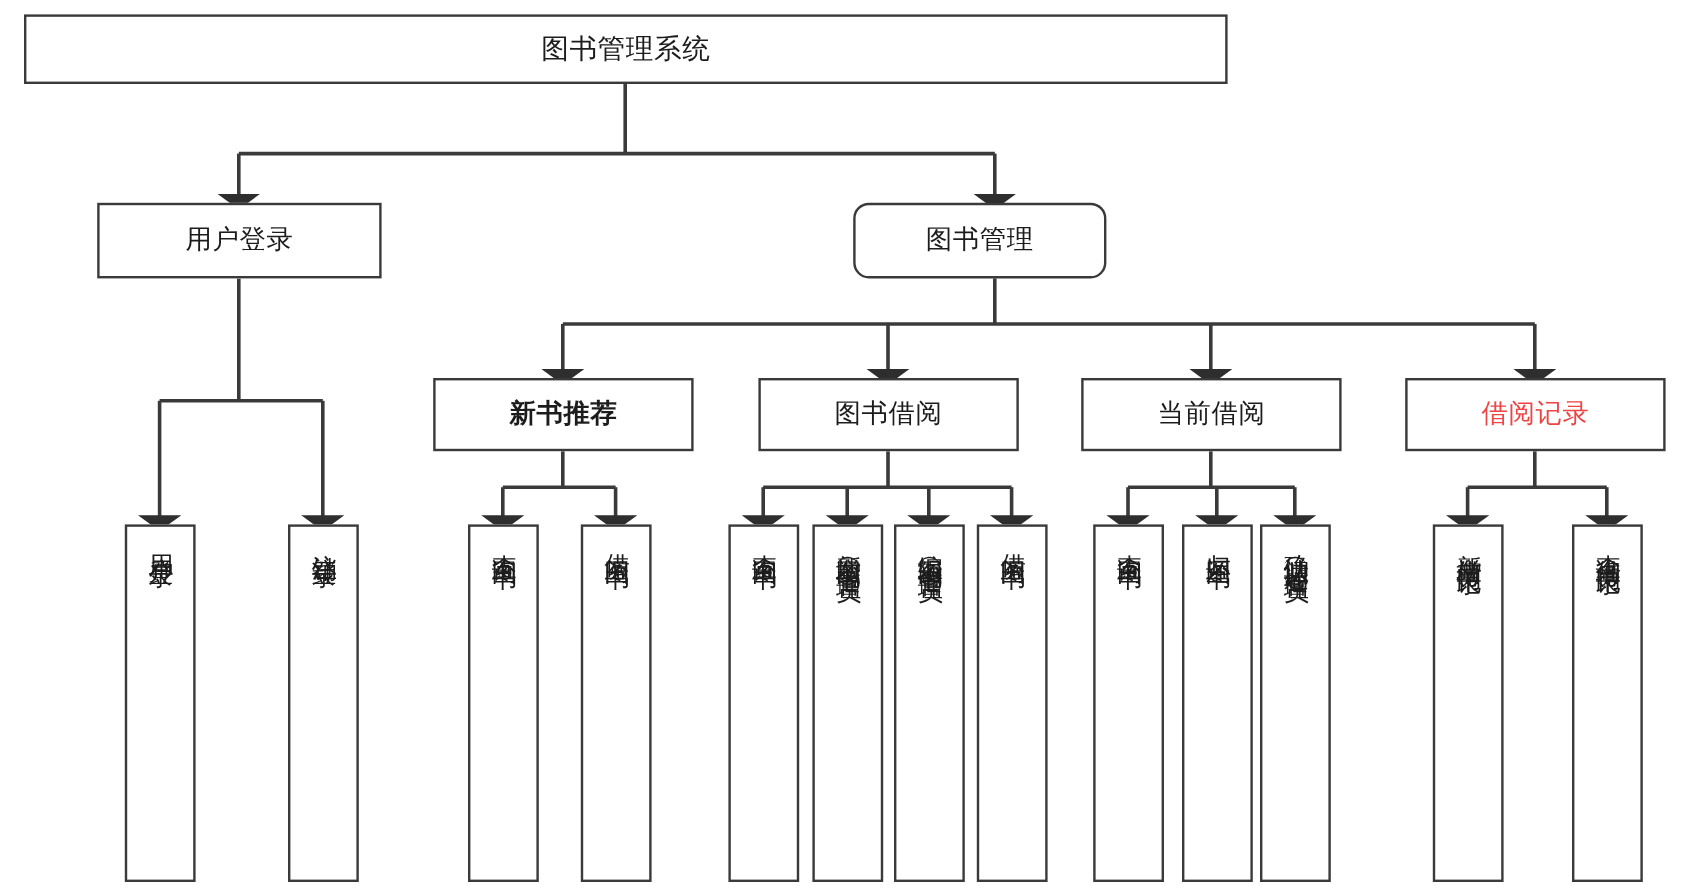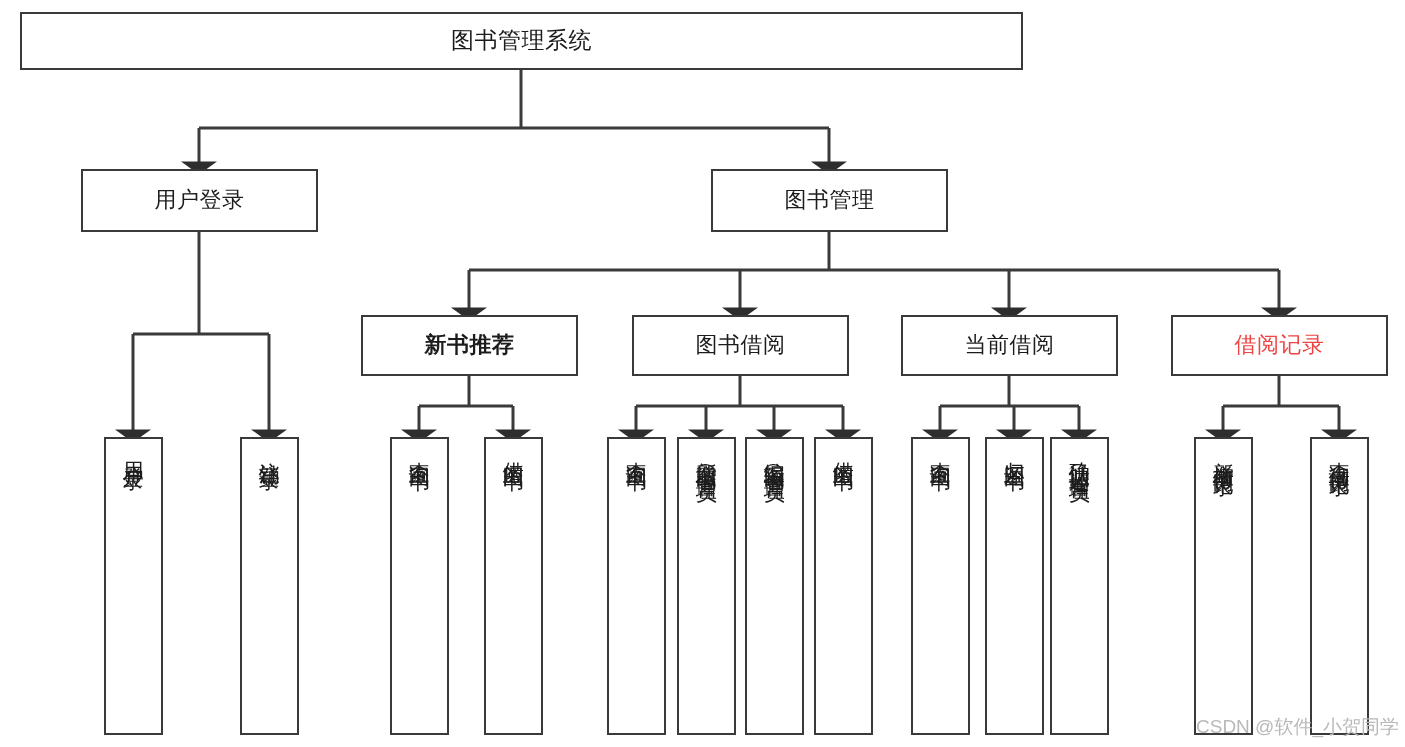--- a/index.html
+++ b/index.html
@@ -130,21 +130,21 @@
         </g>
       </g>
   </svg>
   <div id="node-layer">
       <div class="node-box horizontal root" style="left: 20px; top: 12px; width: 1003px; height: 58px; border-color: rgb(58, 58, 58);">
         <span class="node-label" style="color: rgb(28, 28, 28);">图书管理系统</span>
       </div>
       <div class="node-box horizontal" style="left: 81px; top: 169px; width: 237px; height: 63px; border-color: rgb(58, 58, 58);">
         <span class="node-label" style="color: rgb(28, 28, 28);">用户登录</span>
       </div>
-      <div class="node-box horizontal" style="left: 711px; top: 169px; width: 237px; height: 63px; border-color: rgb(58, 58, 58);">
+      <div class="node-box horizontal" style="left: 711px; top: 169px; width: 211px; height: 63px; border-color: rgb(58, 58, 58); border-radius: 13px;">
         <span class="node-label" style="color: rgb(28, 28, 28);">图书管理</span>
       </div>
       <div class="node-box horizontal" style="left: 361px; top: 315px; width: 217px; height: 61px; border-color: rgb(58, 58, 58);">
         <span class="node-label" style="color: rgb(28, 28, 28); font-weight: bold;">新书推荐</span>
       </div>
       <div class="node-box horizontal" style="left: 632px; top: 315px; width: 217px; height: 61px; border-color: rgb(58, 58, 58);">
         <span class="node-label" style="color: rgb(28, 28, 28);">图书借阅</span>
       </div>
       <div class="node-box horizontal" style="left: 901px; top: 315px; width: 217px; height: 61px; border-color: rgb(58, 58, 58);">
         <span class="node-label" style="color: rgb(28, 28, 28);">当前借阅</span>
@@ -185,14 +185,13 @@
       <div class="node-box vertical" style="left: 1050px; top: 437px; width: 59px; height: 298px; border-color: rgb(58, 58, 58);">
         <span class="node-label" style="color: rgb(28, 28, 28);">确认归还（管理员）</span>
       </div>
       <div class="node-box vertical" style="left: 1194px; top: 437px; width: 59px; height: 298px; border-color: rgb(58, 58, 58);">
         <span class="node-label" style="color: rgb(28, 28, 28);">新增借阅记录</span>
       </div>
       <div class="node-box vertical" style="left: 1310px; top: 437px; width: 59px; height: 298px; border-color: rgb(58, 58, 58);">
         <span class="node-label" style="color: rgb(28, 28, 28);">查询借阅记录</span>
       </div>
     </div>
-  <div class="watermark" style="left: 1196px; top: 714px; color: rgb(185, 185, 185);">CSDN @软件_小贺同学</div>
 </div>
 
 </body></html>

